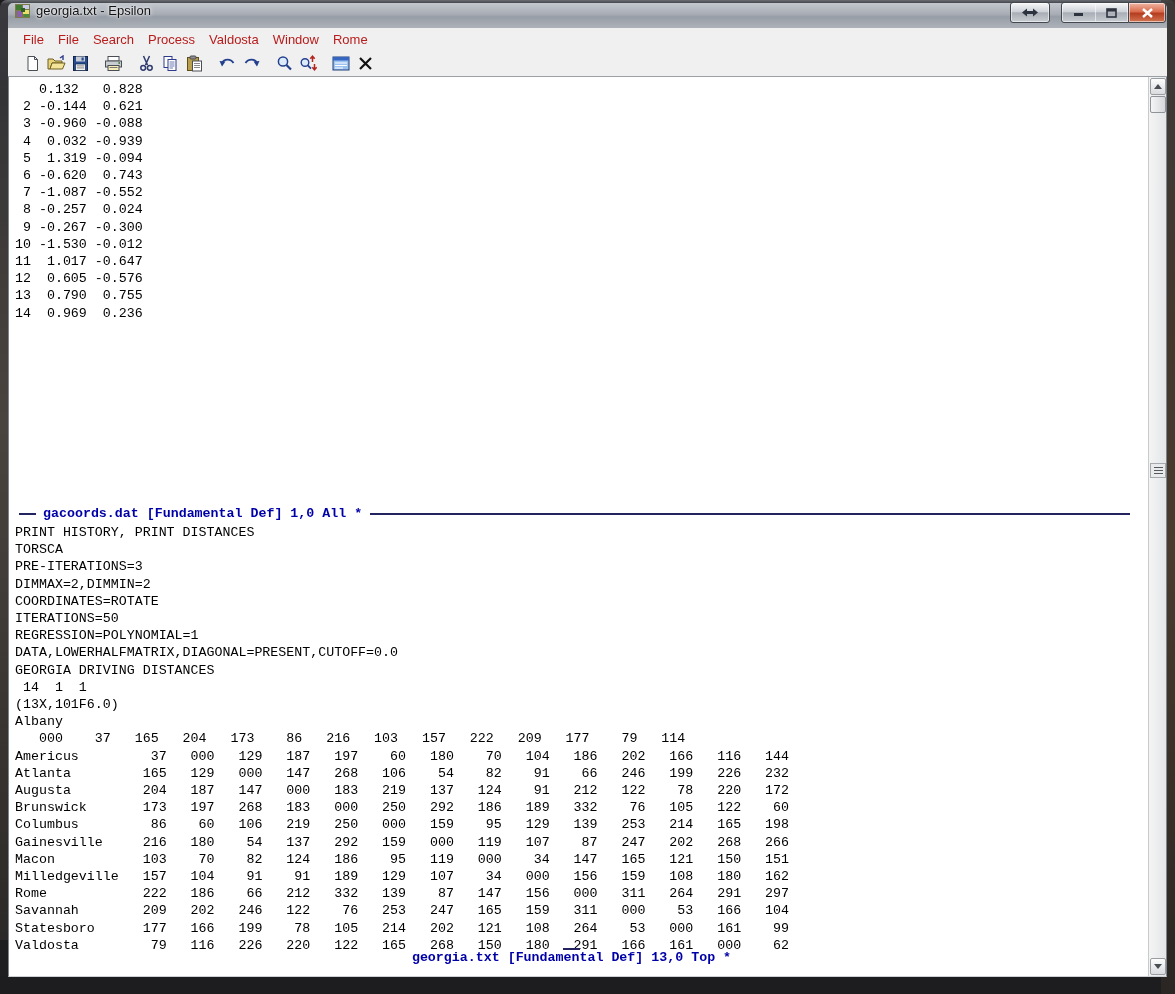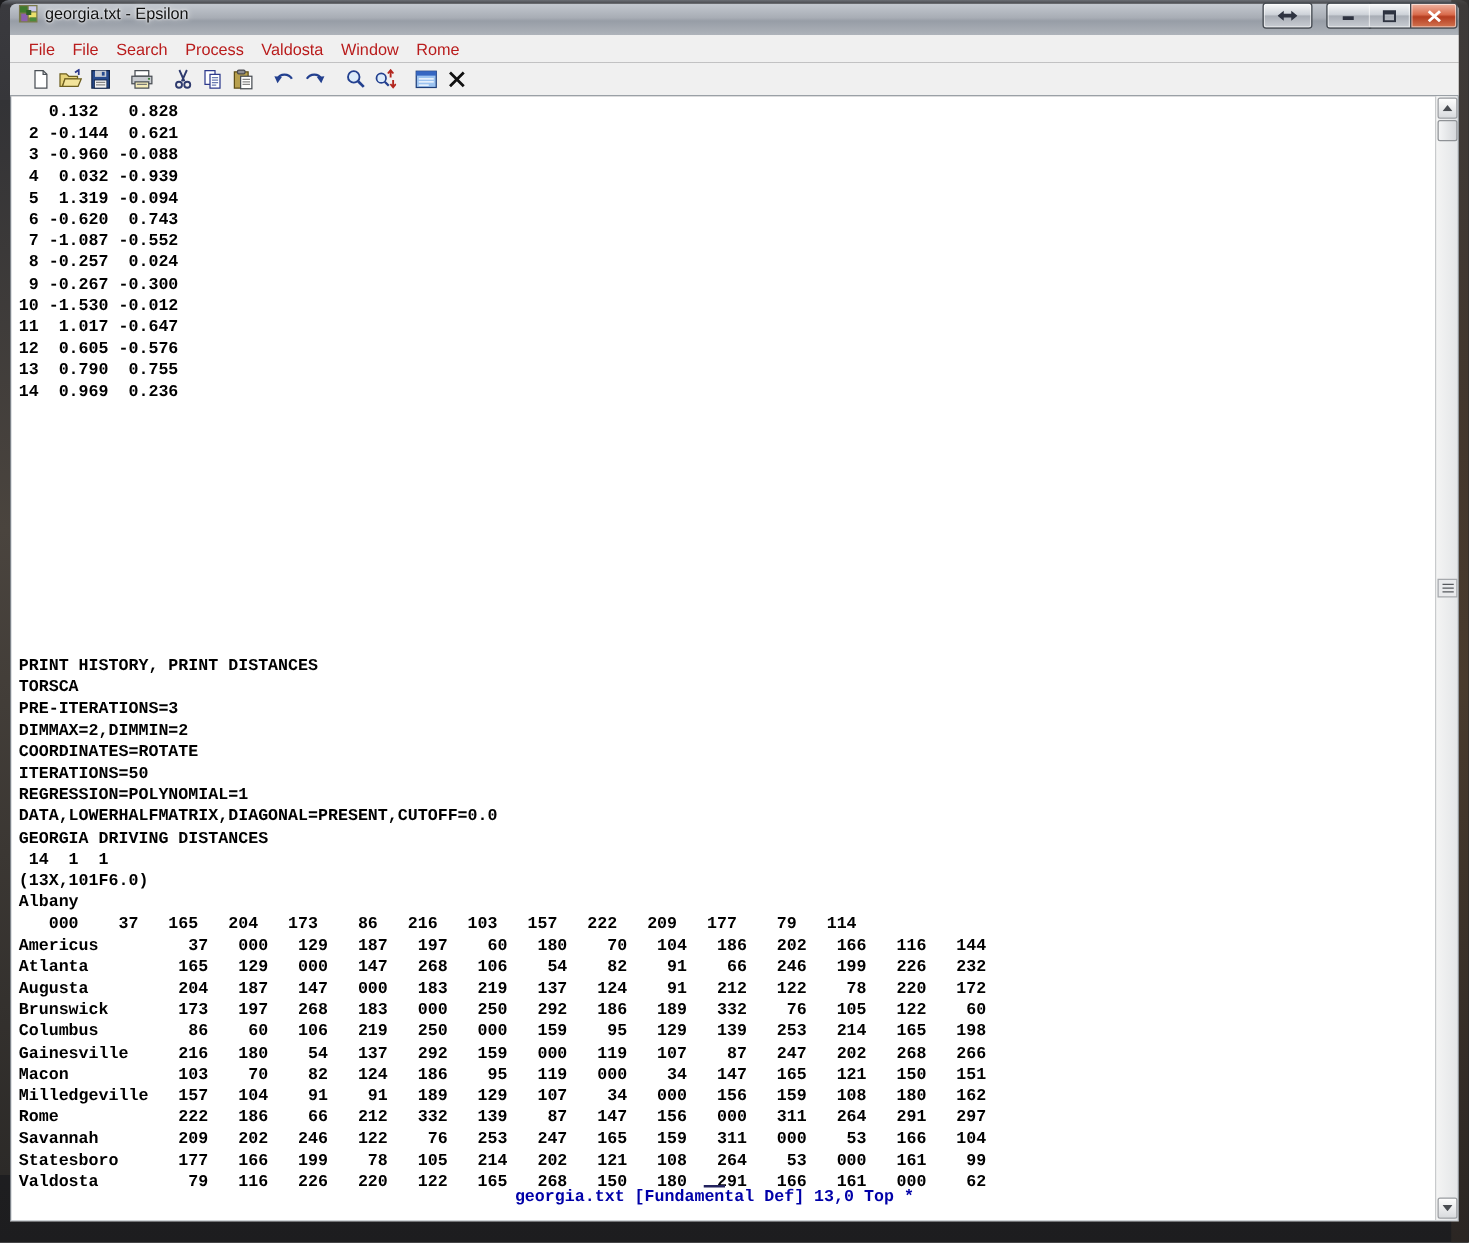--- a/index.html
+++ b/index.html
@@ -35,21 +35,21 @@
   
   .toolbar{position:absolute;left:8px;right:8px;top:50px;height:27px;background:#f0f0f0;
          border-bottom:1px solid #9aa0a6;display:flex;align-items:center;
          padding-left:12px;box-sizing:border-box;}
   .tbtn{width:24px;height:24px;display:flex;align-items:center;justify-content:center;flex:none;}
   .tgap{width:9px;flex:none;}
   
   .client{position:absolute;left:8px;right:8px;top:77px;bottom:17px;background:#fff;
          border-left:1px solid #7e848b;border-right:1px solid #7e848b;border-bottom:1px solid #cdd1d5;}
   .buffer{position:absolute;left:6px;margin:0;font-family:"Liberation Mono","DejaVu Sans Mono",monospace;
-         font-size:13.3px;line-height:17.2px;font-weight:700;color:#000;white-space:pre;}
+         font-size:13.3px;line-height:17.2px;font-weight:400;color:#000;white-space:pre;}
   .modeline{position:absolute;left:4px;right:36px;height:17px;display:flex;align-items:center;}
   .ml-dash{width:17px;border-top:2px solid #23235f;margin:0 7px 0 6px;flex:none;}
   .ml-text{font-family:"Liberation Mono","DejaVu Sans Mono",monospace;font-size:13.3px;
          font-weight:700;color:#0000a8;white-space:pre;}
   .ml-rule{flex:1;border-top:2px solid #23235f;margin-left:8px;}
   
   .scrollbar{position:absolute;top:0;right:0;width:18px;height:100%;
          background:linear-gradient(90deg,#f4f4f4,#e4e6e8);border-left:1px solid #c8cacc;box-sizing:border-box;}
   .sb-btn{position:absolute;left:1px;width:16px;height:17px;border:1px solid #9a9da1;border-radius:2px;
          background:linear-gradient(180deg,#fdfdfd,#d9dbde);box-sizing:border-box;
@@ -236,20 +236,25 @@
  6 -0.620  0.743
  7 -1.087 -0.552
  8 -0.257  0.024
  9 -0.267 -0.300
 10 -1.530 -0.012
 11  1.017 -0.647
 12  0.605 -0.576
 13  0.790  0.755
 14  0.969  0.236</pre>
 
+    <div class="modeline" style="top:428px;">
+      <span class="ml-dash"></span>
+      <span class="ml-text" id="top-modeline-text">gacoords.dat [Fundamental Def] 1,0 All *</span>
+      <span class="ml-rule"></span>
+    </div>
 
     <pre class="buffer" id="bottom-buffer" style="top:447px;">PRINT HISTORY, PRINT DISTANCES
 TORSCA
 PRE-ITERATIONS=3
 DIMMAX=2,DIMMIN=2
 COORDINATES=ROTATE
 ITERATIONS=50
 REGRESSION=POLYNOMIAL=1
 DATA,LOWERHALFMATRIX,DIAGONAL=PRESENT,CUTOFF=0.0
 GEORGIA DRIVING DISTANCES

